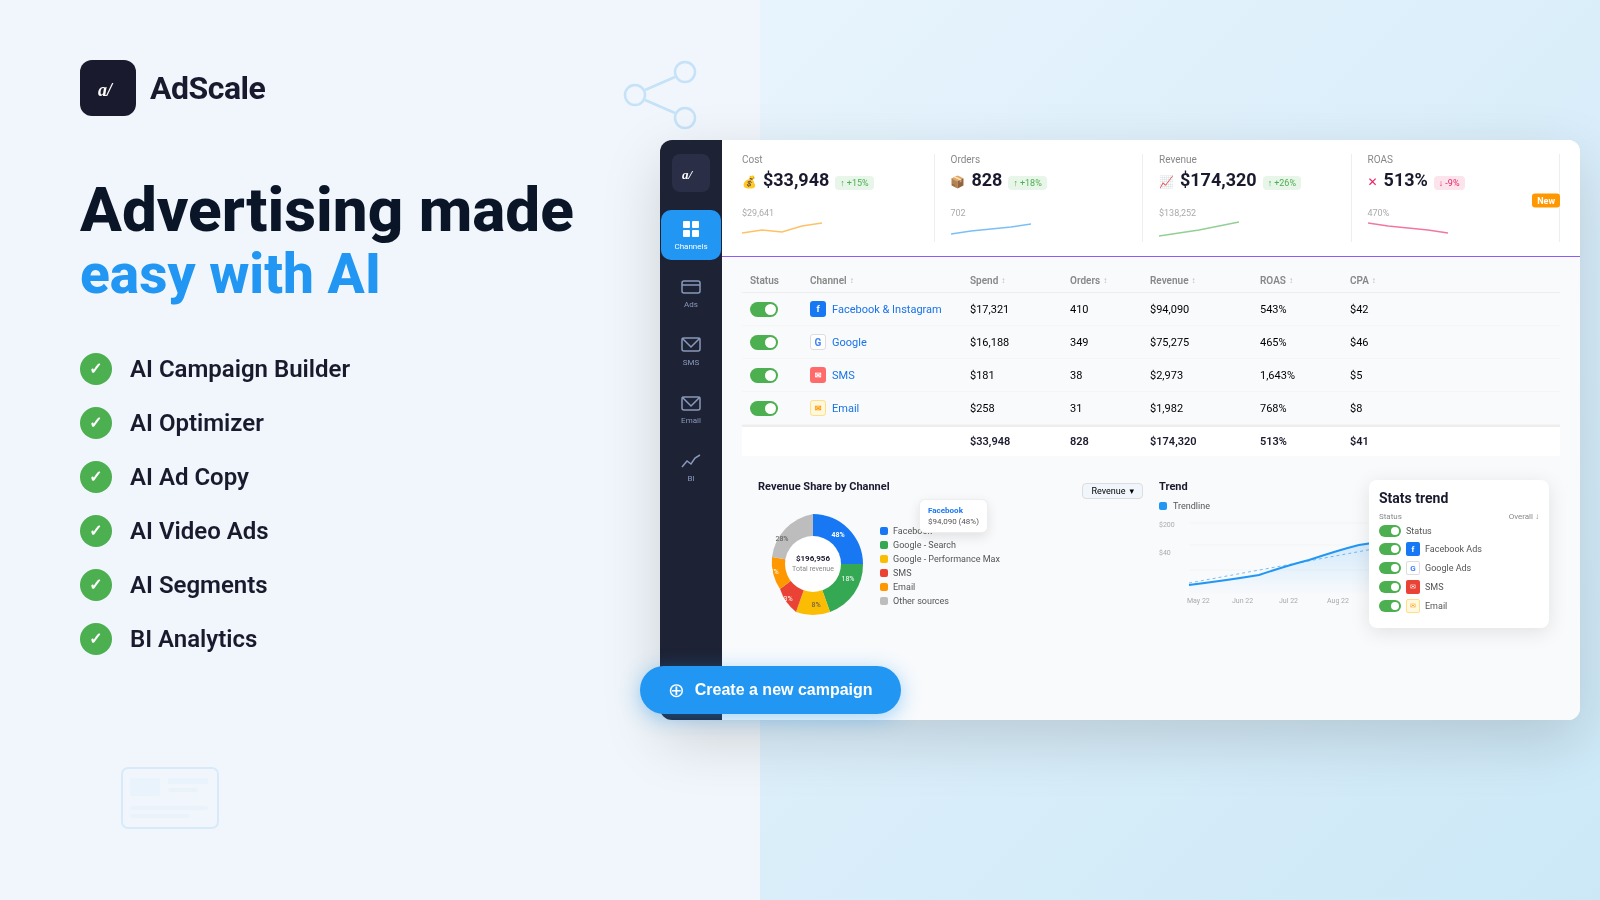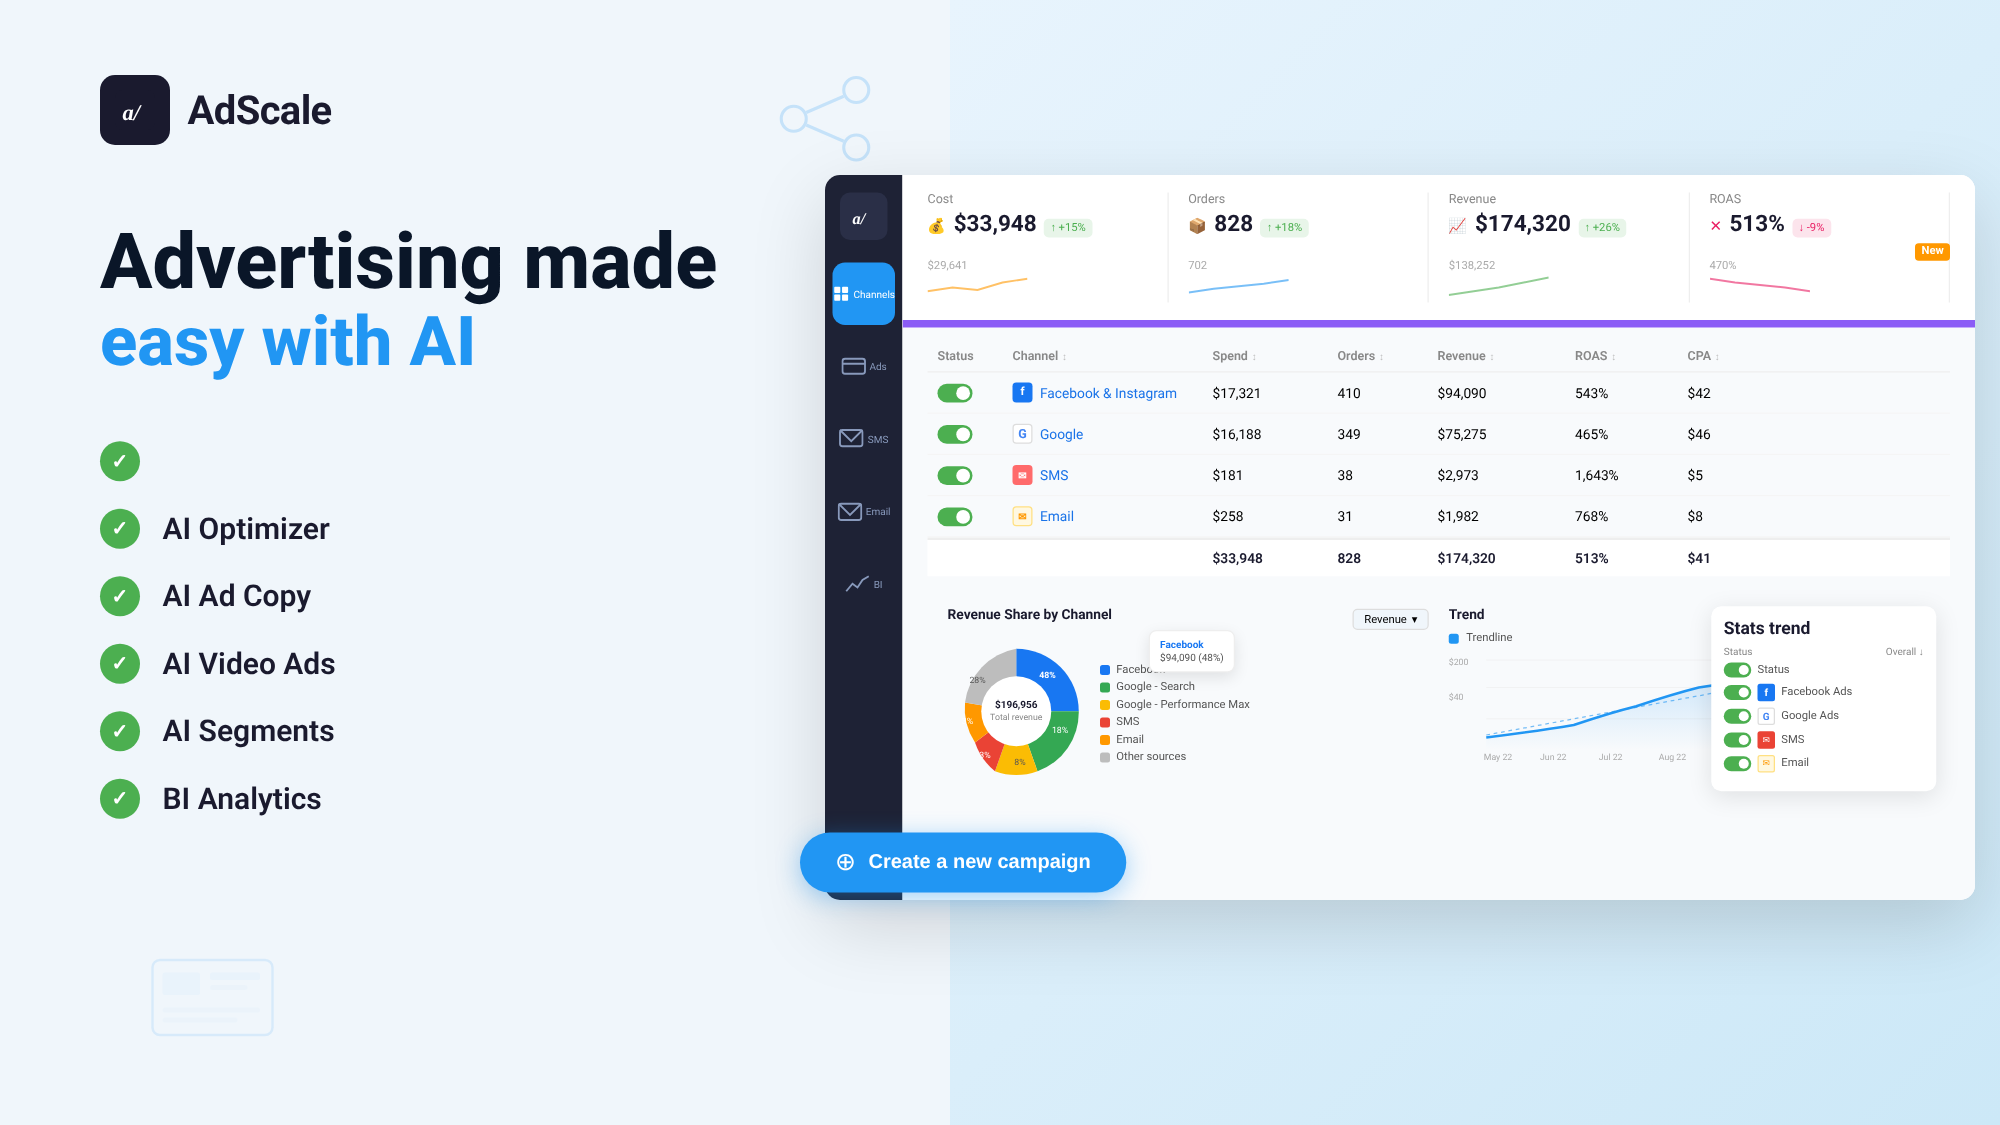--- a/index.html
+++ b/index.html
@@ -149,25 +149,25 @@
       display: flex;
       align-items: center;
       justify-content: center;
       color: white;
       font-style: italic;
       font-weight: 700;
       font-size: 16px;
       margin-bottom: 10px;
     }
     .sidebar-item {
-      width: 50px;
+      width: 60px;
       height: 50px;
       border-radius: 10px;
       display: flex;
-      flex-direction: row;
+      flex-direction: column;
       align-items: center;
       justify-content: center;
       gap: 3px;
       cursor: pointer;
       color: #8899bb;
       font-size: 9px;
     }
     .sidebar-item.active {
       background: #2196f3;
       color: white;
@@ -182,21 +182,21 @@
       flex: 1;
       overflow: hidden;
       background: #f8fafc;
       border-radius: 0 12px 12px 0;
     }
 
     
     .stats-bar {
       display: flex;
       background: white;
-      border-bottom: 6px solid #8b5cf6;
+      border-bottom: 1px solid #8b5cf6;
       padding: 14px 20px;
       gap: 0;
     }
     .stat-item {
       flex: 1;
       padding: 0 16px;
       border-right: 1px solid #eee;
     }
     .stat-item:first-child { padding-left: 0; }
     .stat-item:last-child { border-right: none; }
@@ -401,20 +401,21 @@
 
   <div>
     <div class="headline">Advertising made</div>
     <div class="headline headline-blue">easy with AI</div>
   </div>
 
   <div class="features-list">
 
   <div class="feature-item">
     <div class="check-icon">✓</div>
+    <span>AI Campaign Builder</span>
   </div>
       <div class="feature-item">
     <div class="check-icon">✓</div>
     <span>AI Optimizer</span>
   </div>
       <div class="feature-item">
     <div class="check-icon">✓</div>
     <span>AI Ad Copy</span>
   </div>
       <div class="feature-item">

